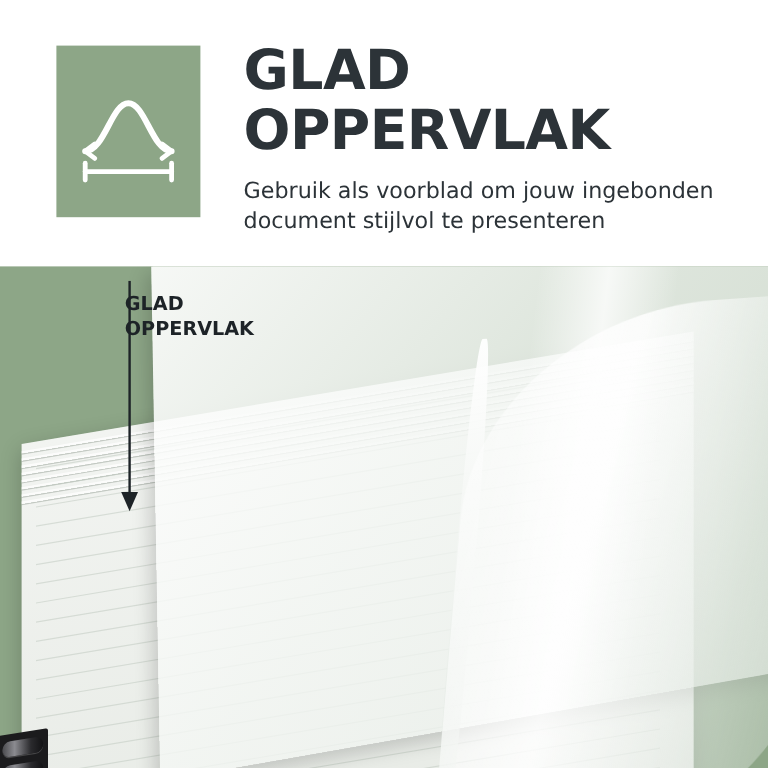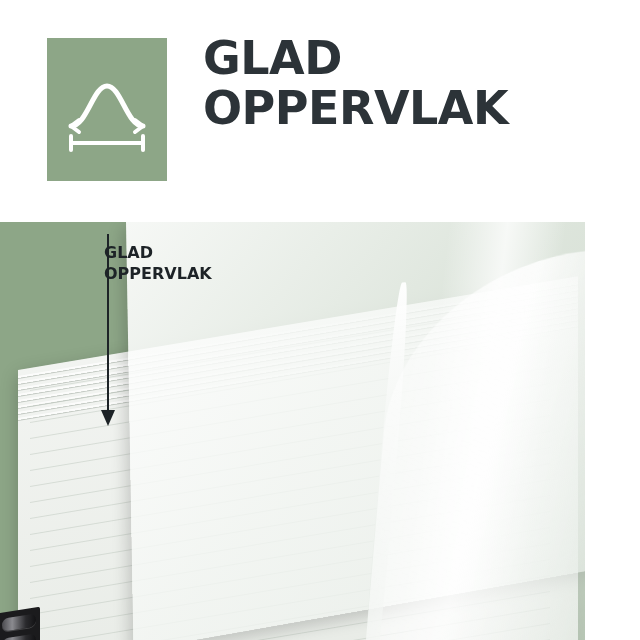--- a/index.html
+++ b/index.html
@@ -8,21 +8,21 @@
     background: #ffffff;
   }
   body {
     width: 640px;
     height: 640px;
     overflow: hidden;
     font-family: "Liberation Sans", sans-serif;
   }
   #page {
     position: relative;
-    width: 585px;
+    width: 640px;
     height: 640px;
     background: #ffffff;
     overflow: hidden;
   }
 
   
   #top-panel {
     position: absolute;
     left: 0; top: 0;
     width: 640px;
@@ -227,20 +227,21 @@
         <line x1="96" y1="98" x2="96" y2="112" stroke="#ffffff" stroke-width="4" stroke-linecap="round"></line>
 
         <path d="M24 88 l8 -6 M24 88 l8 6" fill="none" stroke="#ffffff" stroke-width="4" stroke-linecap="round"></path>
         <path d="M96 88 l-8 -6 M96 88 l-8 6" fill="none" stroke="#ffffff" stroke-width="4" stroke-linecap="round"></path>
       </svg>
     </div>
 
     <div id="headline-block">
       <h1 class="headline">GLAD</h1>
       <h1 class="headline">OPPERVLAK</h1>
+      <p id="subhead">Gebruik als voorblad om jouw ingebonden document stijlvol te presenteren</p>
     </div>
 
   </div>
 
   <div id="photo-panel">
 
     <div id="paper-stack">
       <div class="sheet-edge" style="top:6px"></div>
       <div class="sheet-edge" style="top:12px"></div>
       <div class="sheet-edge" style="top:18px"></div>

